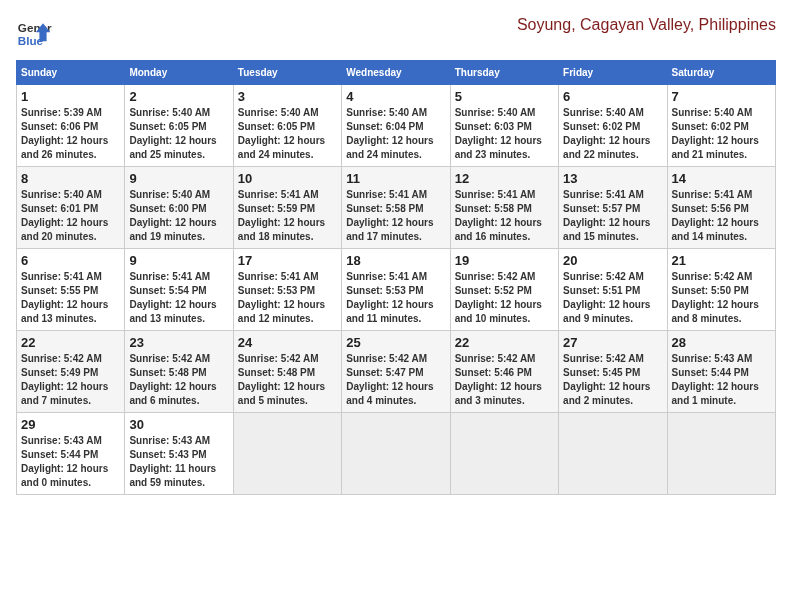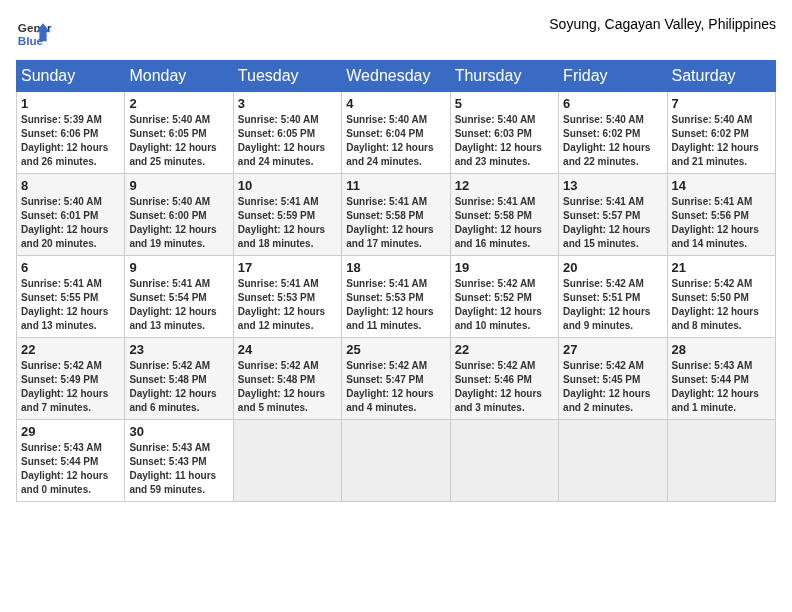--- a/index.html
+++ b/index.html
@@ -28,35 +28,35 @@
     .title-block {
       text-align: right;
     }
     .month-title {
       font-size: 32px;
       font-weight: bold;
       color: #222;
       line-height: 1.1;
     }
     .subtitle {
-      font-size: 14px;
-      color: #000000;
+      font-size: 16px;
+      color: #7f1d1d;
     }
     table {
       width: 100%;
       border-collapse: collapse;
       font-size: 10px;
     }
     thead th {
       background-color: #3a6bc4;
       color: #fff;
       padding: 6px 4px;
       text-align: left;
-      font-size: 16px;
-      font-weight: normal;
+      font-size: 10px;
+      font-weight: bold;
       border: 1px solid #3a6bc4;
     }
     td {
       border: 1px solid #ccc;
       vertical-align: top;
       padding: 4px 4px;
       width: 14.28%;
       min-height: 80px;
       background: #fff;
     }

